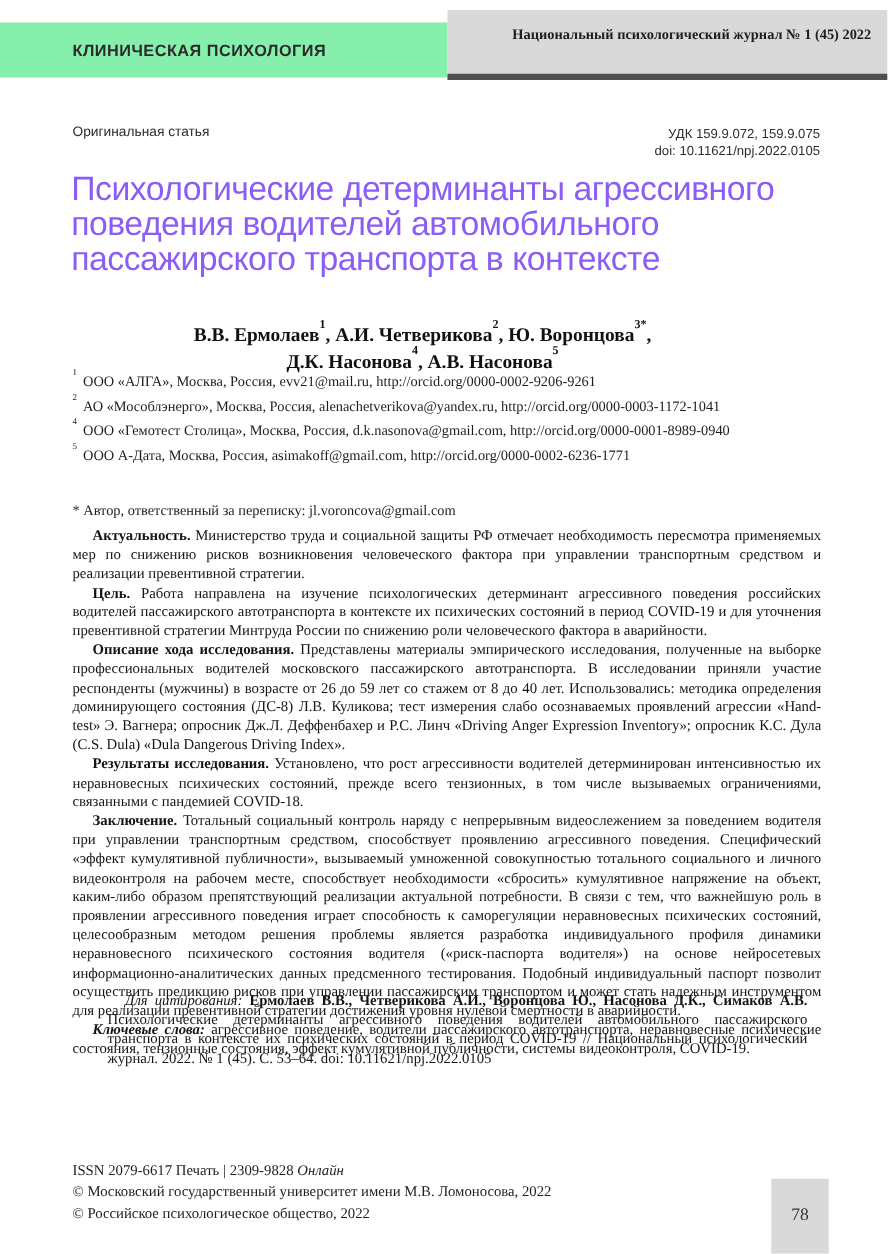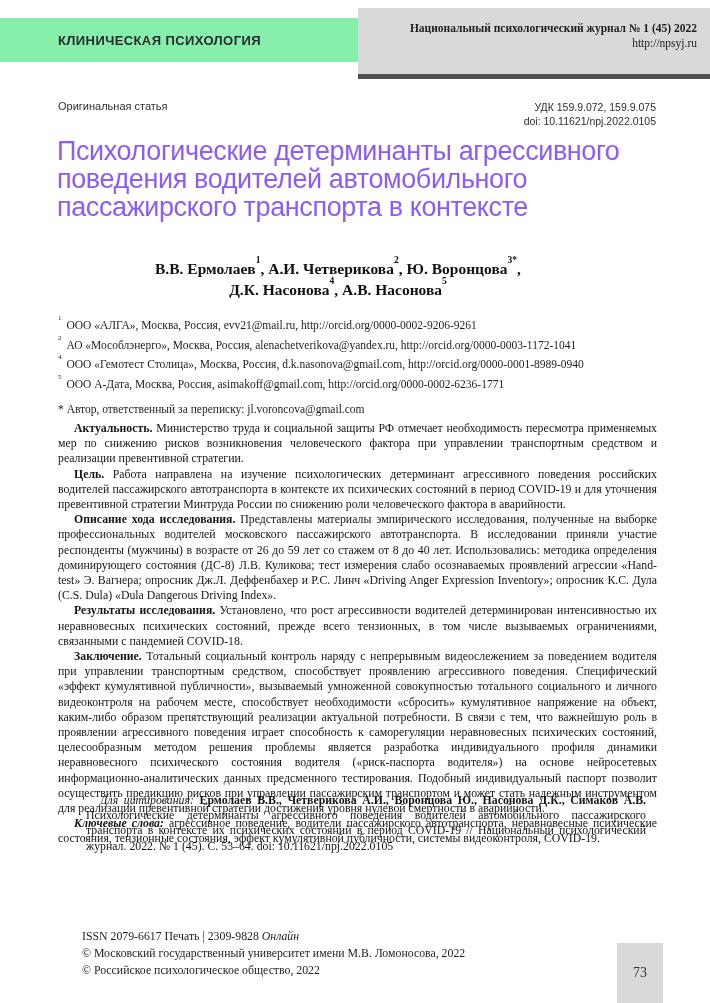--- a/index.html
+++ b/index.html
@@ -18,21 +18,21 @@
     background: #86efac;
     display: flex; align-items: center;
     padding-left: 58px;
   }
   .band-left .section-label {
     font-family: "Liberation Sans", sans-serif;
     font-weight: bold; font-size: 13px; letter-spacing: 0.4px;
     color: #2b2b2b;
   }
   .band-right {
-    position: absolute; left: 358px; top: 8px; width: 352px; height: 71px;
+    position: absolute; left: 358px; top: 8px; width: 352px; height: 56px;
     background: #d9d9d9;
     border-bottom: 5px solid #4f4f4f;
     text-align: right;
     padding: 13px 13px 0 0;
   }
   .band-right .journal-title {
     font-size: 11.5px; font-weight: bold; color: #1d1d1d; line-height: 15px;
   }
   .band-right .journal-url {
     font-size: 11.5px; color: #1d1d1d; line-height: 15px;
@@ -58,21 +58,21 @@
   
   .authors {
     position: absolute; left: 58px; top: 258px; width: 560px;
     font-size: 15.5px; font-weight: bold; color: #111; line-height: 21px; text-align: center;
   }
   .authors sup, .affil sup, .abs sup {
     font-size: 0.62em; position: relative; top: -0.55em; line-height: 0;
   }
 
   
-  .affils { position: absolute; left: 58px; top: 319px; width: 600px; }
+  .affils { position: absolute; left: 58px; top: 300px; width: 600px; }
   .affil { font-size: 11.5px; color: #1d1d1d; margin-bottom: 7.5px; }
   .affil .affil-text { margin-left: 2px; }
   .correspondence {
     position: absolute; left: 58px; top: 403px; width: 600px;
     font-size: 11.5px; color: #1d1d1d;
   }
 
   
   .abstract {
     position: absolute; left: 58px; top: 421px; width: 599px;
@@ -88,39 +88,38 @@
     position: absolute; left: 86px; top: 793px; width: 560px;
     font-size: 11.8px; line-height: 15.2px; color: #151515;
     text-align: justify; text-indent: 14px;
   }
   .cit-label { font-style: italic; }
   .cit-authors { font-weight: bold; }
 
   
   .footer {
     position: absolute; left: 58px; top: 928px; width: 520px;
-    font-size: 11.8px; line-height: 17px; color: #1d1d1d; margin-left: 24px;
+    font-size: 11.8px; line-height: 17px; color: #1d1d1d;
   }
   .online-italic { font-style: italic; }
   .page-box {
     position: absolute; left: 617px; top: 943px; width: 46px; height: 60px;
     background: #d9d9d9;
     display: flex; align-items: center; justify-content: center;
     font-size: 14px; color: #333;
   }
 </style>
 </head>
 <body>
 
 <div class="band-left">
   <span class="section-label">КЛИНИЧЕСКАЯ ПСИХОЛОГИЯ</span>
 </div>
 <div class="band-right">
   <div class="journal-title">Национальный психологический журнал № 1 (45) 2022</div>
-  <div class="journal-url">http://npsyj.ru</div>
 </div>
 
 <div class="meta-row">
   <span>Оригинальная статья</span>
   <span class="meta-right">
     <span>УДК 159.9.072, 159.9.075</span><br>
     <span>doi: 10.11621/npj.2022.0105</span>
   </span>
 </div>
 
@@ -157,14 +156,14 @@
   <span class="cit-label">Для цитирования:</span><span class="cit-authors"> Ермолаев В.В., Четверикова А.И., Воронцова Ю., Насонова Д.К., Симаков А.В.</span><span> Психологические детерминанты агрессивного поведения водителей автомобильного пассажирского транспорта в контексте их психических состояний в период COVID-19 // Национальный психологический журнал. 2022. № 1 (45). С. 53–64. doi: 10.11621/npj.2022.0105</span>
 </div>
 
 <div class="footer">
   <div><span>ISSN 2079-6617 Печать | 2309-9828 </span><span class="online-italic">Онлайн</span></div>
   <div>© Московский государственный университет имени М.В. Ломоносова, 2022</div>
   <div>© Российское психологическое общество, 2022</div>
 </div>
 
 <div class="page-box">
-  <span>73</span>
+  <span>78</span>
 </div>
 
 </body></html>

